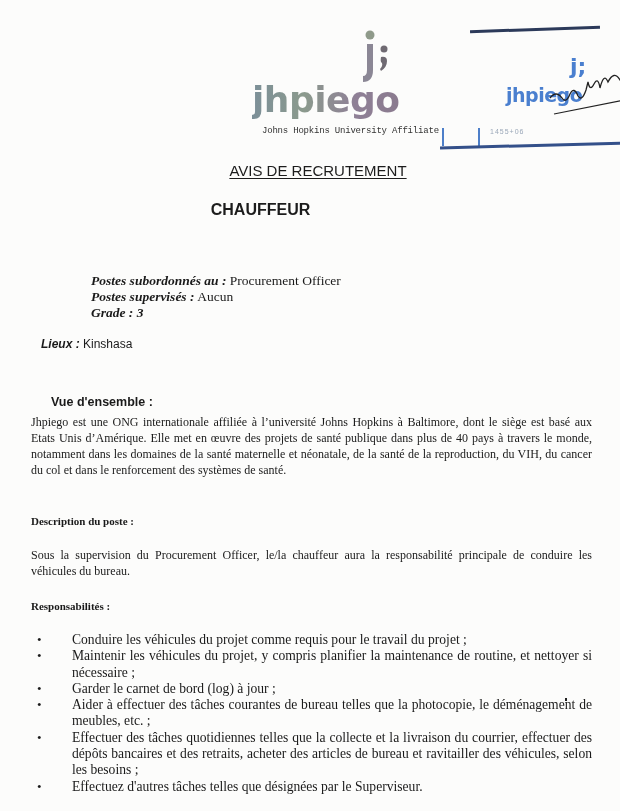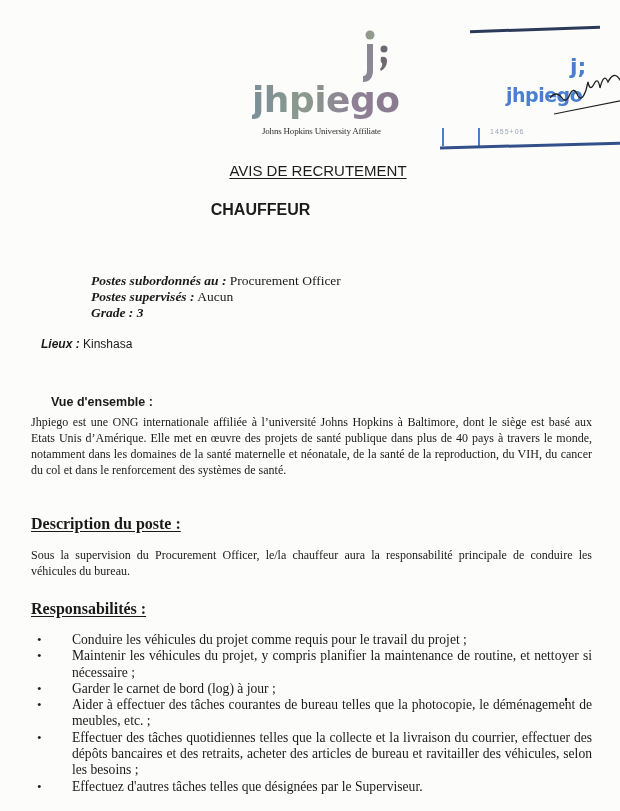--- a/index.html
+++ b/index.html
@@ -48,21 +48,21 @@
       line-height: 40px;
       background: linear-gradient(90deg, #7c8f98 0%, #8b9a8d 35%, #8f8096 70%, #8a7a8e 100%);
       -webkit-background-clip: text;
       background-clip: text;
       color: transparent;
     }
     .logo-tagline {
       position: absolute;
       left: 10px;
       top: 96px;
-      font-family: Liberation Serif, serif;
+      font-family: Liberation Mono, monospace;
       font-size: 9px;
       color: #333;
       white-space: nowrap;
       letter-spacing: -0.2px;
     }
     
     .stamp {
       position: absolute;
       left: 440px;
       top: 24px;
@@ -184,22 +184,21 @@
       width: 561px;
       font-size: 12px;
       line-height: 16px;
       text-align: justify;
     }
     .para-overview { top: 414px; }
     .section-heading {
       position: absolute;
       left: 31px;
       font-weight: bold;
-      font-size: 16px;
-      text-decoration: underline;
+      font-size: 11px;
       text-underline-offset: 2px;
     }
     .h-description { top: 515px; }
     .para-description { top: 547px; }
     .h-responsabilites { top: 600px; }
     
     .bullets {
       position: absolute;
       left: 31px;
       top: 632px;

